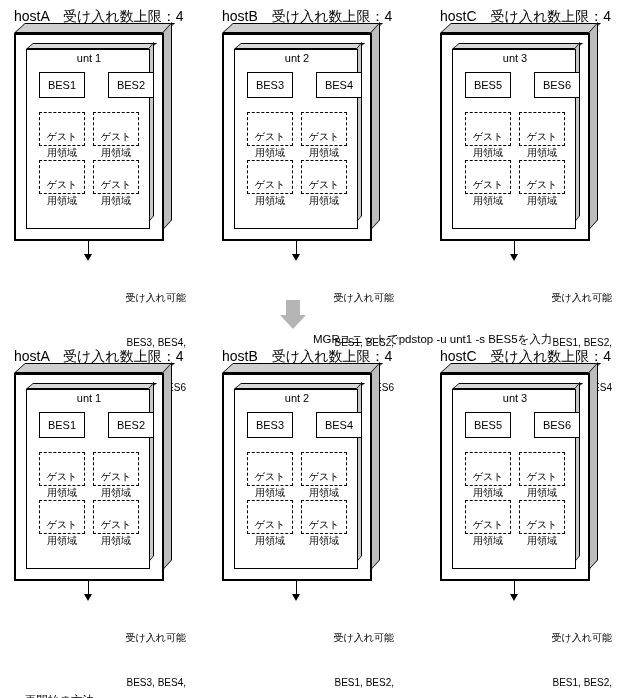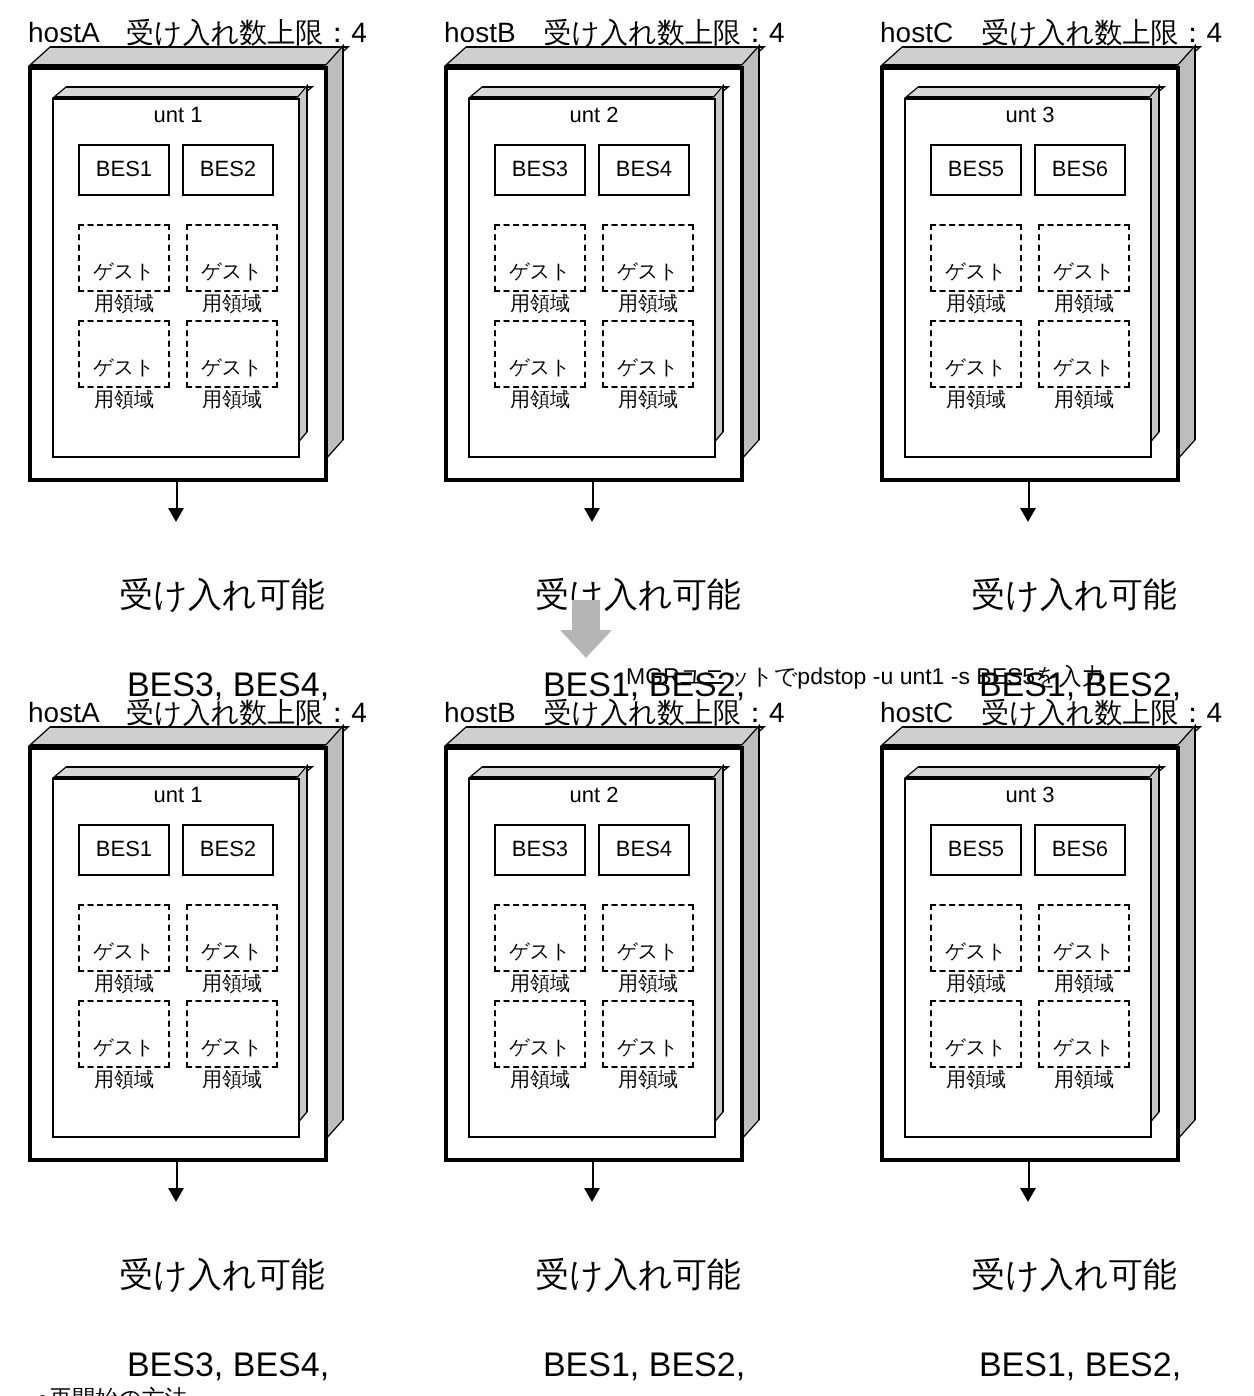--- a/index.html
+++ b/index.html
@@ -129,21 +129,21 @@
     width: 46px;
     height: 26px;
     border: 1px solid #000;
     box-sizing: border-box;
     background: #fff;
     font-size: 11px;
     line-height: 24px;
     text-align: center;
   }
   .bes.left  { left: 12px; }
-  .bes.right { left: 64px; }
+  .bes.right { left: 81px; }
   .bes.row1  { top: 22px; }
 
   
   .guest {
     position: absolute;
     width: 46px;
     height: 34px;
     border: 1px dashed #000;
     box-sizing: border-box;
     background: #fff;
@@ -175,22 +175,22 @@
     border-left: 4px solid transparent;
     border-right: 4px solid transparent;
     border-top: 7px solid #000;
   }
 
   .capacity {
     position: absolute;
     top: 252px;
     left: 0;
     width: 172px;
-    text-align: center;
-    font-size: 17px;
+    text-align: right;
+    font-size: 10px;
     line-height: 15px;
     white-space: pre;
   }
   .capacity .cap-title { padding-left: 22px; }
   .capacity .cap-line  { padding-left: 28px; }
 
   
   .mid-arrow {
     position: absolute;
     left: 280px;

